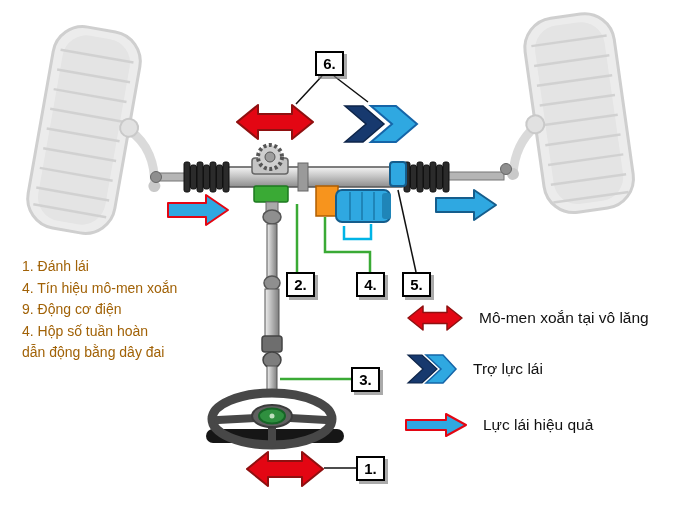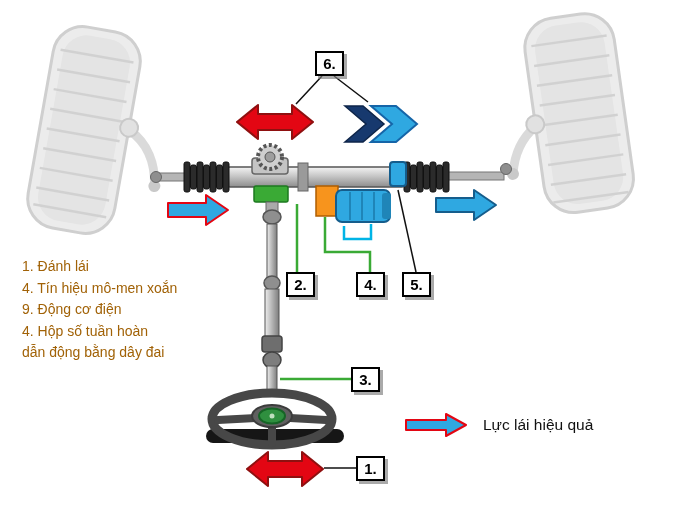--- a/index.html
+++ b/index.html
@@ -148,21 +148,34 @@
   <div class="callout" style="left:356px;top:456px;">1.</div>
 
   <div class="left-legend">
     <div>1. Đánh lái</div>
     <div>4. Tín hiệu mô-men xoắn</div>
     <div>9. Động cơ điện</div>
     <div>4. Hộp số tuần hoàn</div>
     <div>dẫn động bằng dây đai</div>
   </div>
 
+  <div class="legend-row" style="left:406px;top:303px;">
+    <svg width="58" height="30" viewBox="0 0 58 30">
+      <polygon points="2,15 17,3 17,9.5 41,9.5 41,3 56,15 41,27 41,20.5 17,20.5 17,27" fill="#e30613" stroke="#8f1010" stroke-width="1.5" stroke-linejoin="round"></polygon>
+    </svg>
+    <span>Mô-men xoắn tại vô lăng</span>
+  </div>
 
+  <div class="legend-row" style="left:406px;top:352px;">
+    <svg width="52" height="34" viewBox="0 0 52 34">
+      <polygon points="2,3 16,3 31,17 16,31 2,31 17,17" fill="#17396e" stroke="#0e2549" stroke-width="1.2"></polygon>
+      <polygon points="20,3 37,3 50,17 37,31 20,31 35,17" fill="#2fa8e1" stroke="#1565a8" stroke-width="1.5"></polygon>
+    </svg>
+    <span>Trợ lực lái</span>
+  </div>
 
   <div class="legend-row" style="left:404px;top:412px;justify-content:center;">
     <svg width="64" height="26" viewBox="0 0 64 26">
       <polygon points="2,8 42,8 42,2 62,13 42,24 42,18 2,18" fill="#2fa8e1" stroke="#e30613" stroke-width="2" stroke-linejoin="round"></polygon>
     </svg>
     <span>Lực lái hiệu quả</span>
   </div>
 
 </div>
 

